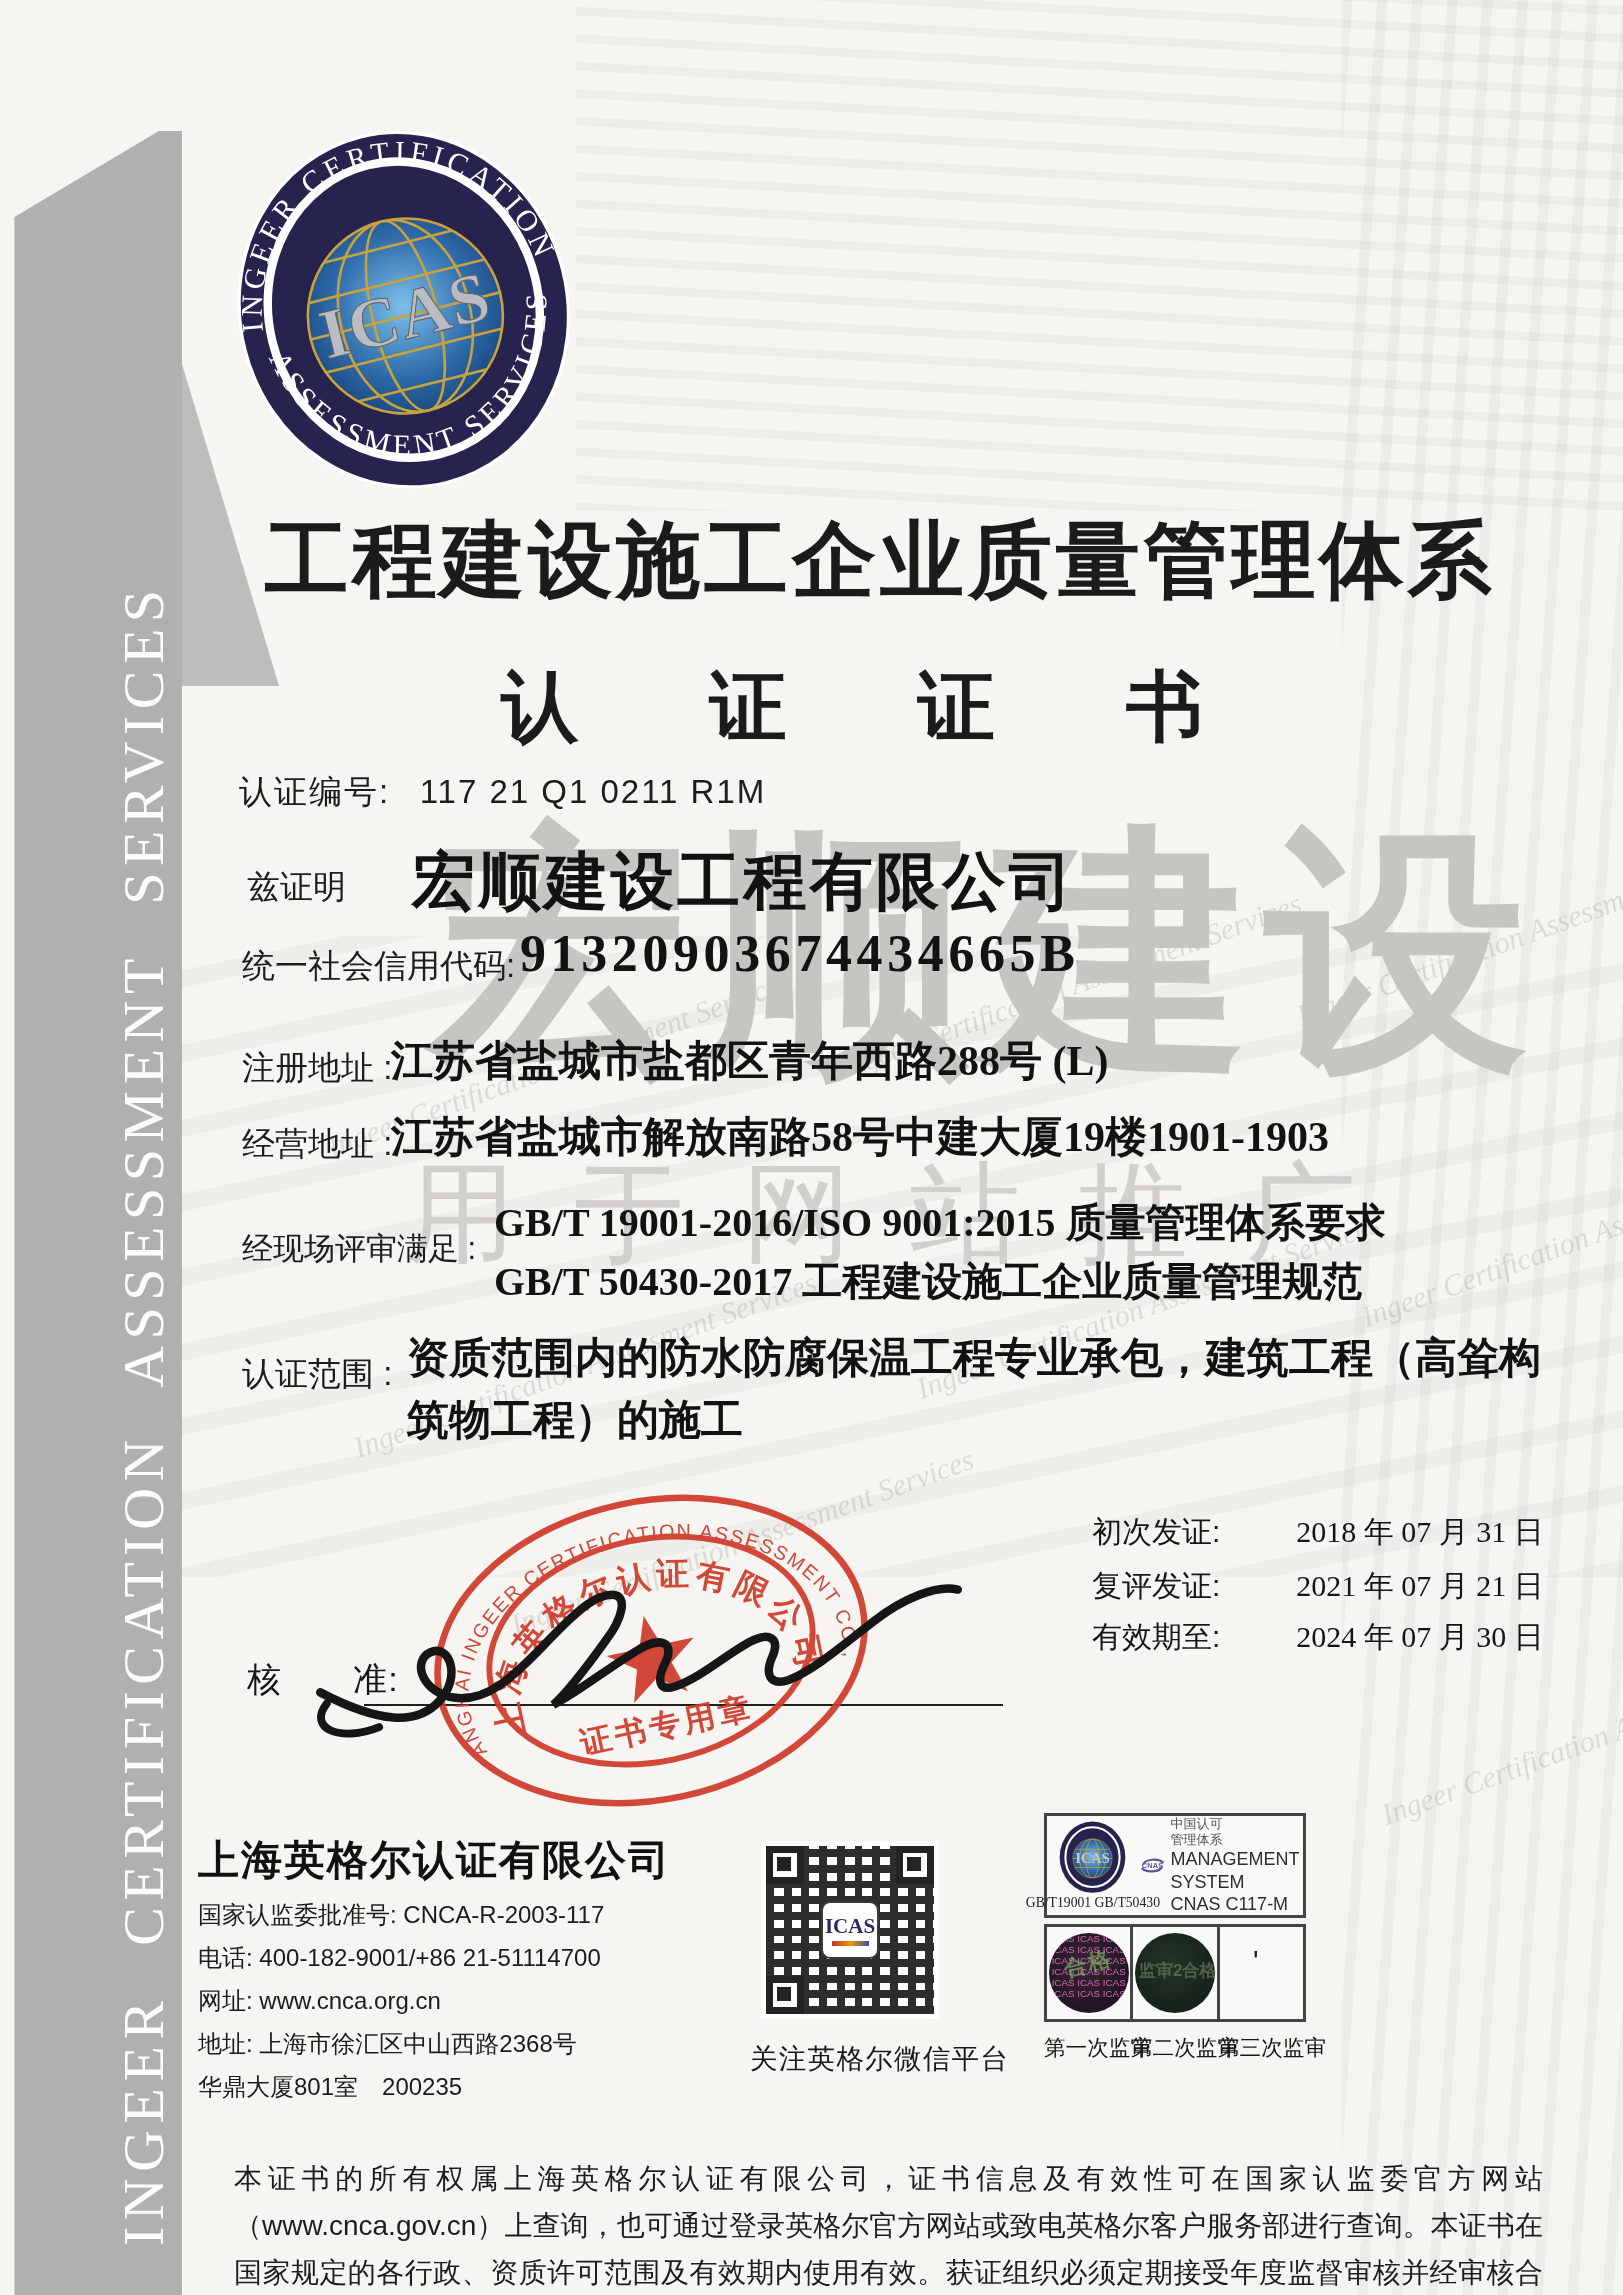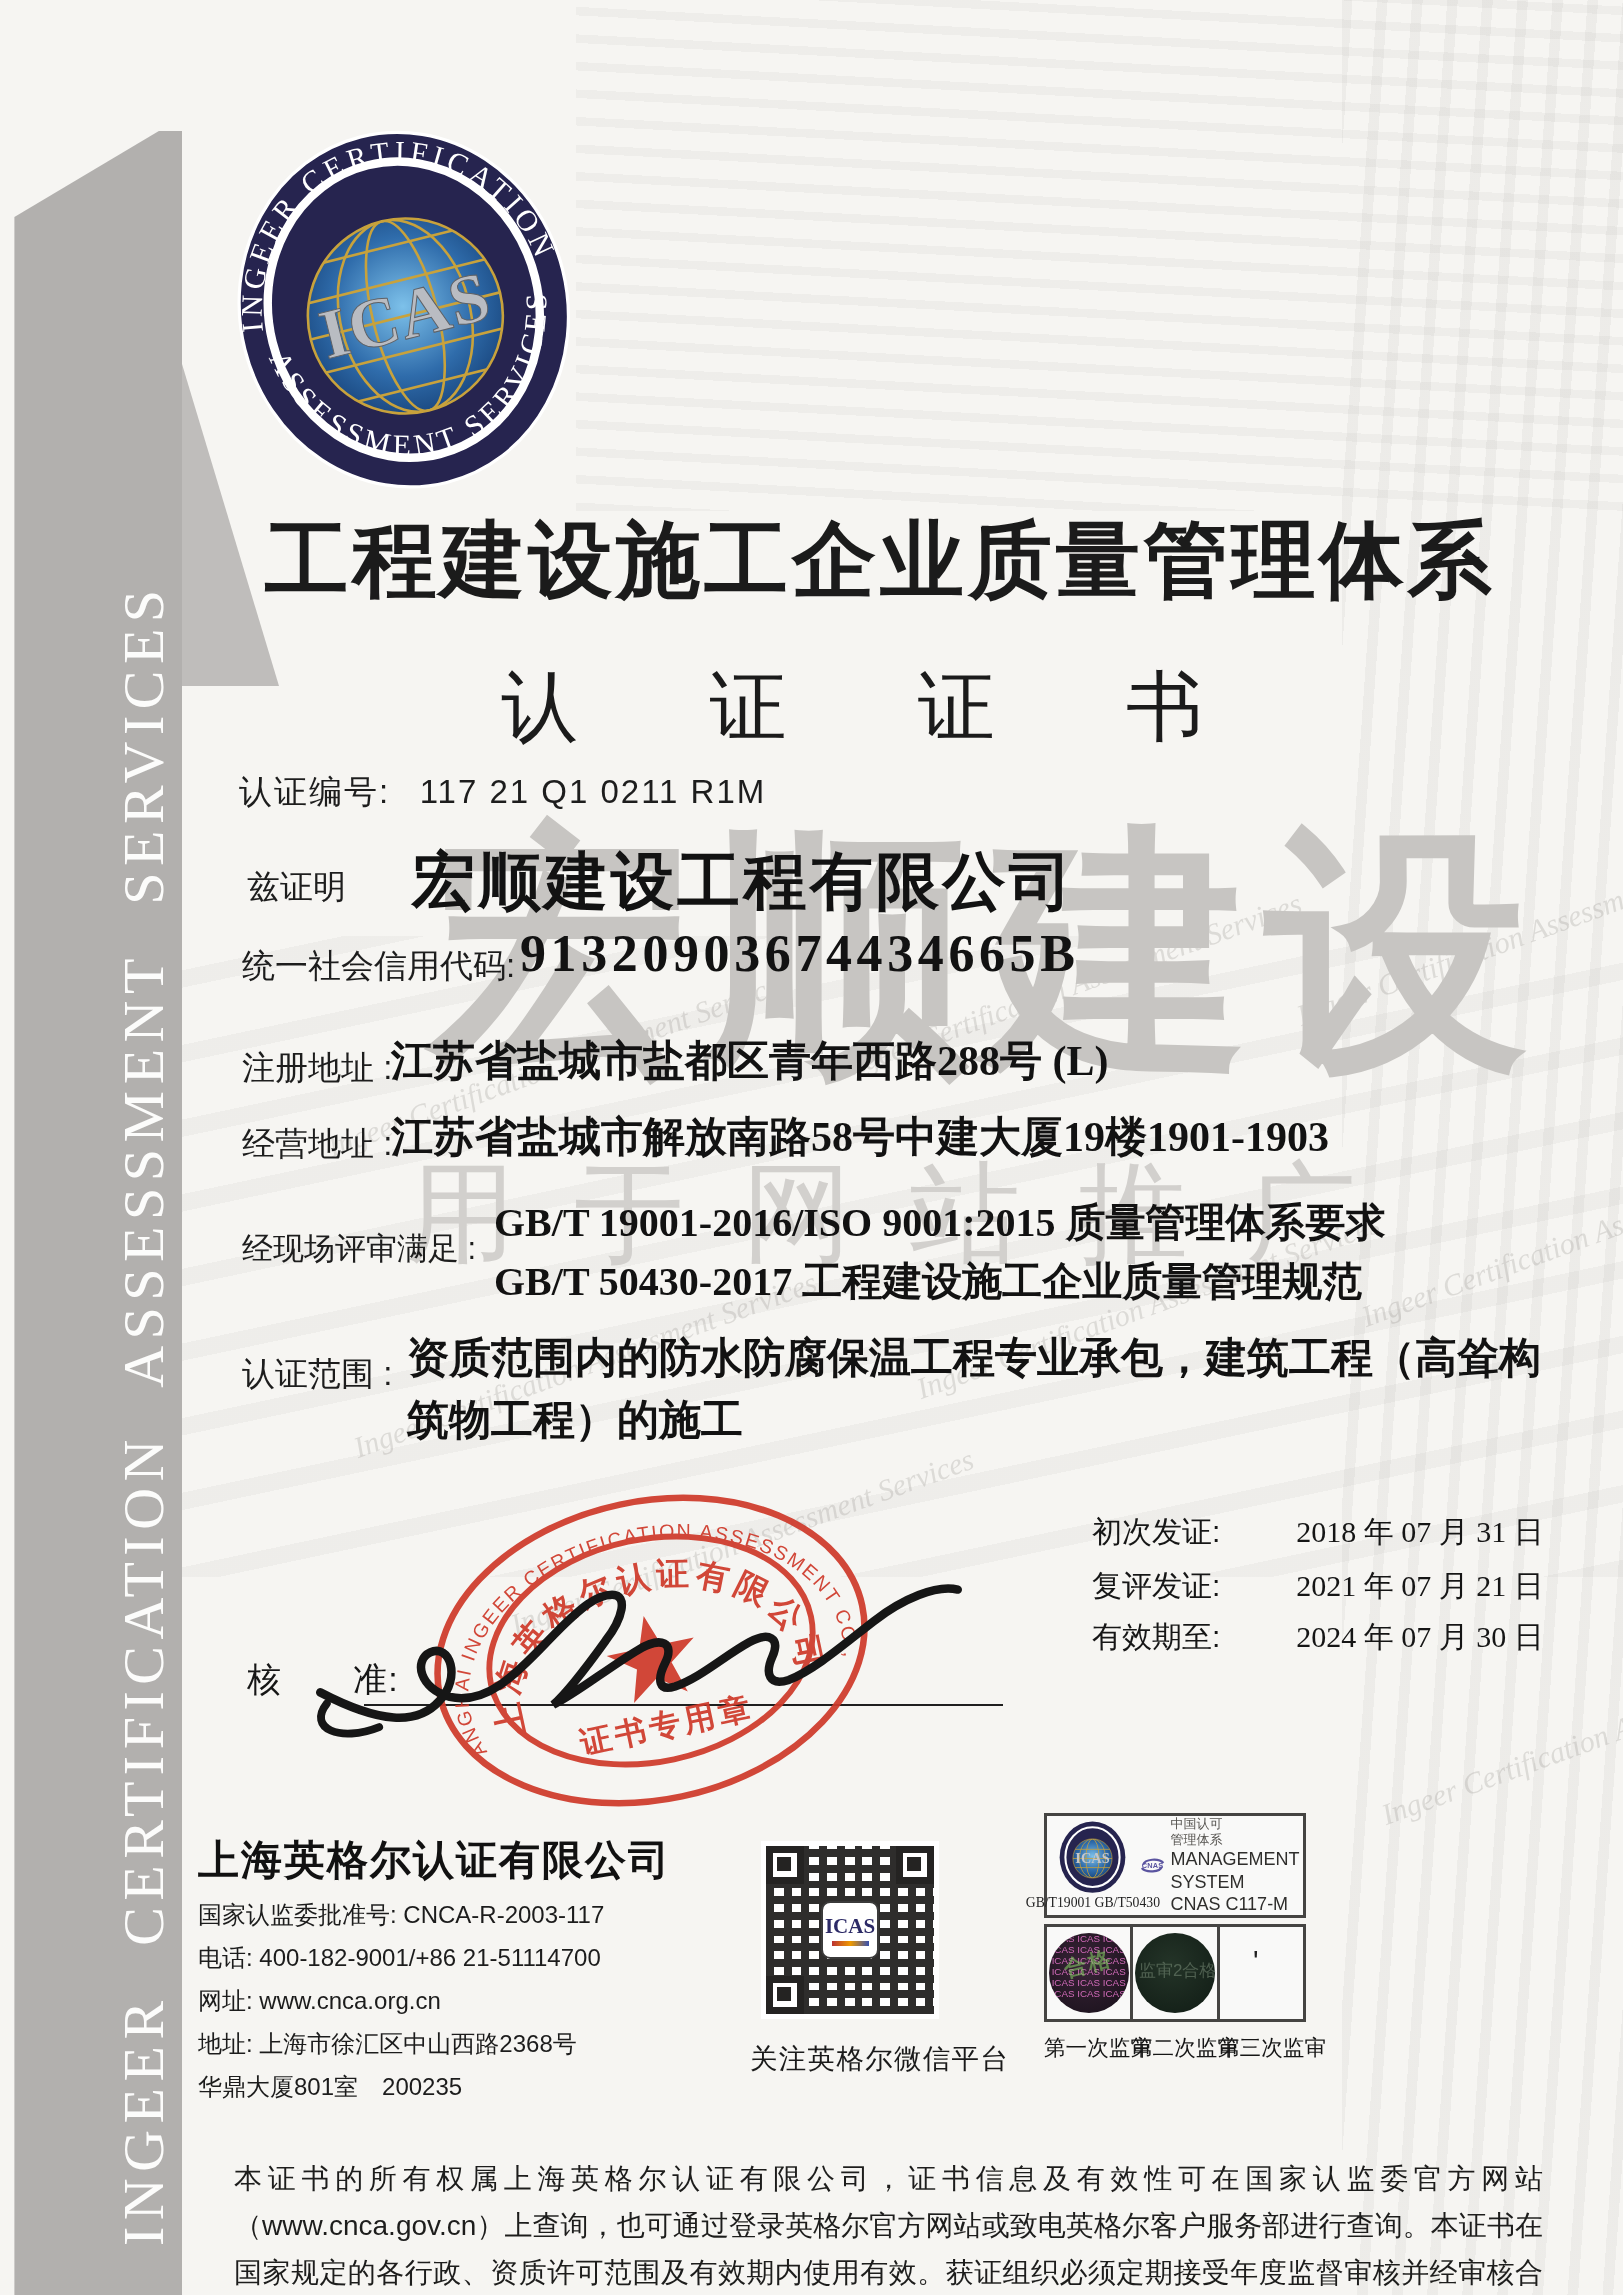--- a/index.html
+++ b/index.html
@@ -27,21 +27,21 @@
   
   #wm-big{left:429px;top:779px;font-family:"Liberation Serif","DejaVu Serif",serif;font-weight:bold;
         font-size:262px;letter-spacing:17px;color:#c7c5c2;z-index:2;white-space:nowrap;}
   #wm-mid{left:406px;top:1140px;font-family:"Liberation Serif","DejaVu Serif",serif;
         font-size:110px;letter-spacing:58px;color:#d2d0cd;z-index:2;white-space:nowrap;}
   
   .z{z-index:5;}
   #logo{left:234px;top:123px;width:338px;height:367px;transform:rotate(-14deg);z-index:4;}
   #title-wrap{left:160px;top:504px;width:1440px;text-align:center;z-index:5;}
   #title1{font-family:"Liberation Serif","DejaVu Serif",serif;font-weight:bold;font-size:84px;letter-spacing:3.9px;color:#1b1b1b;}
-  #title2{margin-top:38px;font-family:"Liberation Serif","DejaVu Serif",serif;font-weight:normal;font-size:77px;letter-spacing:56px;color:#1b1b1b;}
+  #title2{margin-top:38px;font-family:"Liberation Serif","DejaVu Serif",serif;font-weight:bold;font-size:77px;letter-spacing:56px;color:#1b1b1b;}
   .lbl{font-size:33px;color:#1d1d1d;white-space:nowrap;}
   .val-serif{font-family:"Liberation Serif","DejaVu Serif",serif;font-weight:bold;color:#121212;white-space:nowrap;}
   #certno{left:239px;top:770px;font-size:33px;letter-spacing:2px;}
   #certify{left:247px;top:865px;}
   #company{left:412px;top:839px;font-size:63px;letter-spacing:3.3px;}
   #credit-lbl{left:242px;top:944px;}
   #credit-code{left:520px;top:924px;font-size:52px;letter-spacing:4.6px;font-weight:600;}
   #reg-lbl{left:242px;top:1046px;}
   #reg-val{left:391px;top:1033px;font-size:42px;}
   #op-lbl{left:242px;top:1122px;}
@@ -88,21 +88,21 @@
   #cnas-side .en{font-size:18px;color:#2f2e2c;}
   #surv{left:1044px;top:1924px;width:262px;height:98px;display:flex;}
   .cell{flex:1;border-right:3.3px solid #454442;position:relative;overflow:hidden;}
   .cell:last-child{border-right:none;}
   .sticker{position:absolute;left:50%;top:50%;width:80px;height:80px;border-radius:50%;transform:translate(-50%,-50%);}
   #stk1{background:radial-gradient(circle at 45% 40%,#3a2438,#171019);color:#d06ab8;
     font-size:9.8px;line-height:11px;overflow:hidden;text-align:center;}
   #stk1 .ov{position:absolute;left:2.6px;top:25px;width:75px;transform:rotate(-14deg);
     font-size:22px;font-weight:bold;color:rgba(128,200,96,.6);letter-spacing:2.6px;}
   #stk2{background:radial-gradient(circle at 45% 40%,#243428,#101b14);}
-  #stk2 .ov{position:absolute;left:3.9px;top:26px;width:72px;font-size:17px;font-weight:normal;
+  #stk2 .ov{position:absolute;left:3.9px;top:26px;width:72px;font-size:17px;font-weight:bold;
     color:rgba(130,150,128,.5);white-space:nowrap;}
   #stk3{font-size:29px;color:#222;position:absolute;left:40%;top:20%;}
   .survcap{position:absolute;top:2033px;width:88px;text-align:center;font-size:21.6px;color:#161616;z-index:5;white-space:nowrap;}
   
   #legal{left:234px;top:2155px;width:1309px;font-size:28px;line-height:1.68;color:#1d1d1c;
     text-align:justify;z-index:5;}
 </style>
 </head>
 <body>
 

